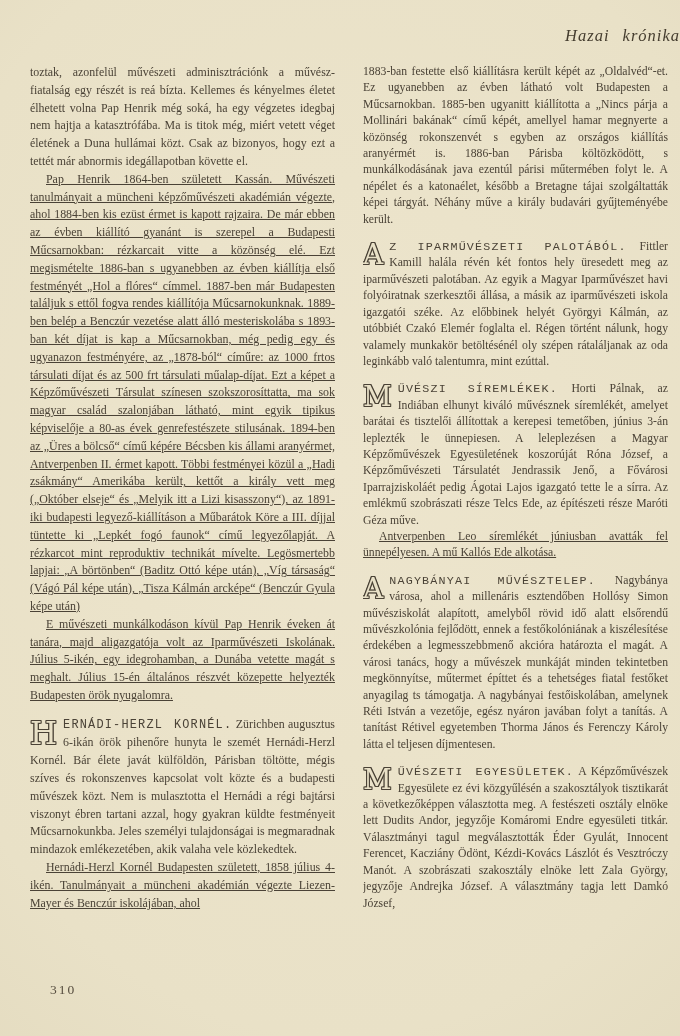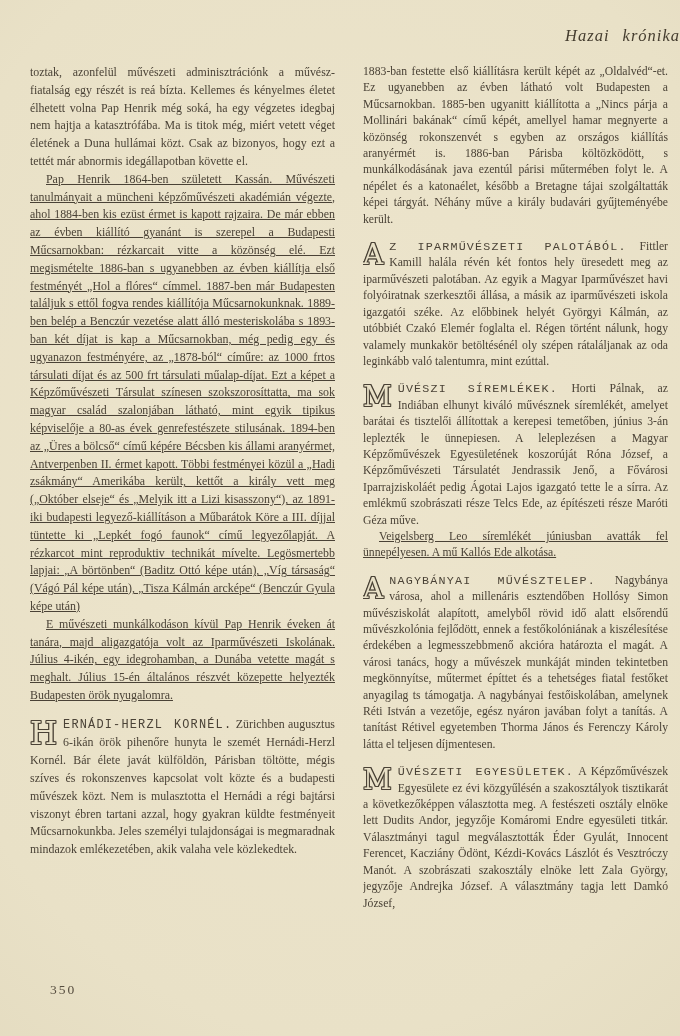--- a/index.html
+++ b/index.html
@@ -42,26 +42,27 @@
 </style>
 </head>
 <body>
 
 <div class="page">
   <div class="running-head">Hazai krónika</div>
   <div class="columns">
     <div class="column column-left" id="col-left">
         <p class="para plain"><span>toztak, azonfelül művészeti adminisztrációnk a művész-fiatalság egy részét is reá bízta. Kellemes és kényelmes életet élhetett volna Pap Henrik még soká, ha egy végzetes idegbaj nem hajtja a katasztrófába. Ma is titok még, miért vetett véget életének a Duna hullámai közt. Csak az bizonyos, hogy ezt a tettét már abnormis idegállapotban követte el.</span></p>
         <p class="para indent"><span>Pap Henrik 1864-ben született Kassán. Művészeti tanulmányait a müncheni képzőművészeti akadémián végezte, ahol 1884-ben kis ezüst érmet is kapott rajzaira. De már ebben az évben kiállító gyanánt is szerepel a Budapesti Műcsarnokban: rézkarcait vitte a közönség elé. Ezt megismételte 1886-ban s ugyanebben az évben kiállítja első festményét „Hol a flóres“ címmel. 1887-ben már Budapesten találjuk s ettől fogva rendes kiállítója Műcsarnokunknak. 1889-ben belép a Benczúr vezetése alatt álló mesteriskolába s 1893-ban két díjat is kap a Műcsarnokban, még pedig egy és ugyanazon festményére, az „1878-ból“ címűre: az 1000 frtos társulati díjat és az 500 frt társulati műalap-díjat. Ezt a képet a Képzőművészeti Társulat színesen szokszorosíttatta, ma sok magyar család szalonjában látható, mint egyik tipikus képviselője a 80-as évek genrefestészete stilusának. 1894-ben az „Üres a bölcső“ című képére Bécsben kis állami aranyérmet, Antverpenben II. érmet kapott. Többi festményei közül a „Hadi zsákmány“ Amerikába került, kettőt a király vett meg („Október elseje“ és „Melyik itt a Lizi kisasszony“), az 1891-iki budapesti legyező-kiállításon a Műbarátok Köre a III. díjjal tüntette ki „Lepkét fogó faunok“ című legyezőlapját. A rézkarcot mint reproduktiv technikát mívelte. Legösmertebb lapjai: „A börtönben“ (Baditz Ottó képe után), „Víg társaság“ (Vágó Pál képe után), „Tisza Kálmán arcképe“ (Benczúr Gyula képe után)</span></p>
-        <p class="para indent"><span>E művészeti munkálkodáson kívül Pap Henrik éveken át tanára, majd aligazgatója volt az Iparművészeti Iskolának. Július 4-ikén, egy idegrohamban, a Dunába vetette magát s meghalt. Július 15-én általános részvét közepette helyezték Budapesten örök nyugalomra.</span></p>
+        <p class="para indent"><span>E művészeti munkálkodáson kívül Pap Henrik éveken át tanára, majd aligazgatója volt az Iparművészeti Iskolának. Július 5-ikén, egy idegrohamban, a Dunába vetette magát s meghalt. Július 15-én általános részvét közepette helyezték Budapesten örök nyugalomra.</span></p>
         <p class="para section"><span class="dropcap">H</span><span class="lead">ERNÁDI-HERZL KORNÉL.</span> <span>Zürichben augusztus 6-ikán örök pihenőre hunyta le szemét Hernádi-Herzl Kornél. Bár élete javát külföldön, Párisban töltötte, mégis szíves és rokonszenves kapcsolat volt közte és a budapesti művészek közt. Nem is mulasztotta el Hernádi a régi bajtársi viszonyt ébren tartani azzal, hogy gyakran küldte festményeit Műcsarnokunkba. Jeles személyi tulajdonságai is megmaradnak mindazok emlékezetében, akik valaha vele közlekedtek.</span></p>
+        <p class="para indent"><span>Hernádi-Herzl Kornél Budapesten született, 1858 július 4-ikén. Tanulmányait a müncheni akadémián végezte Liezen-Mayer és Benczúr iskolájában, ahol</span></p>
       </div>
     <div class="column column-right" id="col-right">
         <p class="para plain"><span>1883-ban festette első kiállításra került képét az „Oldalvéd“-et. Ez ugyanebben az évben látható volt Budapesten a Műcsarnokban. 1885-ben ugyanitt kiállította a „Nincs párja a Mollinári bakának“ című képét, amellyel hamar megnyerte a közönség rokonszenvét s egyben az országos kiállítás aranyérmét is. 1886-ban Párisba költözködött, s munkálkodásának java ezentúl párisi műtermében folyt le. A népélet és a katonaélet, később a Bretagne tájai szolgáltatták képei tárgyát. Néhány műve a király budavári gyűjteményébe került.</span></p>
         <p class="para section"><span class="dropcap">A</span><span class="lead">Z IPARMŰVÉSZETI PALOTÁBÓL.</span> <span>Fittler Kamill halála révén két fontos hely üresedett meg az iparművészeti palotában. Az egyik a Magyar Iparművészet havi folyóiratnak szerkesztői állása, a másik az iparművészeti iskola igazgatói széke. Az előbbinek helyét Györgyi Kálmán, az utóbbiét Czakó Elemér foglalta el. Régen történt nálunk, hogy valamely munkakör betöltésénél oly szépen rátaláljanak az oda leginkább való talentumra, mint ezúttal.</span></p>
         <p class="para section"><span class="dropcap">M</span><span class="lead">ŰVÉSZI SÍREMLÉKEK.</span> <span>Horti Pálnak, az Indiában elhunyt kiváló művésznek síremlékét, amelyet barátai és tisztelői állítottak a kerepesi temetőben, június 3-án leplezték le ünnepiesen. A leleplezésen a Magyar Képzőművészek Egyesületének koszorúját Róna József, a Képzőművészeti Társulatét Jendrassik Jenő, a Fővárosi Iparrajziskoláét pedig Ágotai Lajos igazgató tette le a sírra. Az emlékmű szobrászati része Telcs Ede, az építészeti része Maróti Géza műve.</span></p>
-        <p class="para indent"><span>Veigelsberg Leo síremlékét júniusban avatták fel ünnepélyesen. A mű Kallós Ede alkotása.</span></p>
+        <p class="para indent"><span>Antverpenben Leo síremlékét júniusban avatták fel ünnepélyesen. A mű Kallós Ede alkotása.</span></p>
         <p class="para section"><span class="dropcap">A</span><span class="lead">NAGYBÁNYAI MŰVÉSZTELEP.</span> <span>Nagybánya városa, ahol a millenáris esztendőben Hollósy Simon művésziskolát alapított, amelyből rövid idő alatt elsőrendű művészkolónia fejlődött, ennek a festőkolóniának a kiszélesítése érdekében a legmesszebbmenő akcióra határozta el magát. A városi tanács, hogy a művészek munkáját minden tekintetben megkönnyítse, műtermet építtet és a tehetséges fiatal festőket anyagilag ts támogatja. A nagybányai festőiskolában, amelynek Réti István a vezetője, egész nyáron javában folyt a tanítás. A tanítást Rétivel egyetemben Thorma János és Ferenczy Károly látta el teljesen díjmentesen.</span></p>
         <p class="para section"><span class="dropcap">M</span><span class="lead">ŰVÉSZETI EGYESÜLETEK.</span> <span>A Képzőművészek Egyesülete ez évi közgyűlésén a szakosztályok tisztikarát a következőképpen választotta meg. A festészeti osztály elnöke lett Dudits Andor, jegyzője Komáromi Endre egyesületi titkár. Választmányi tagul megválasztották Éder Gyulát, Innocent Ferencet, Kacziány Ödönt, Kézdi-Kovács Lászlót és Vesztróczy Manót. A szobrászati szakosztály elnöke lett Zala György, jegyzője Andrejka József. A választmány tagja lett Damkó József,</span></p>
       </div>
   </div>
-  <div class="page-number">350</div>
+  <div class="page-number">310</div>
 </div>
 
 </body></html>

